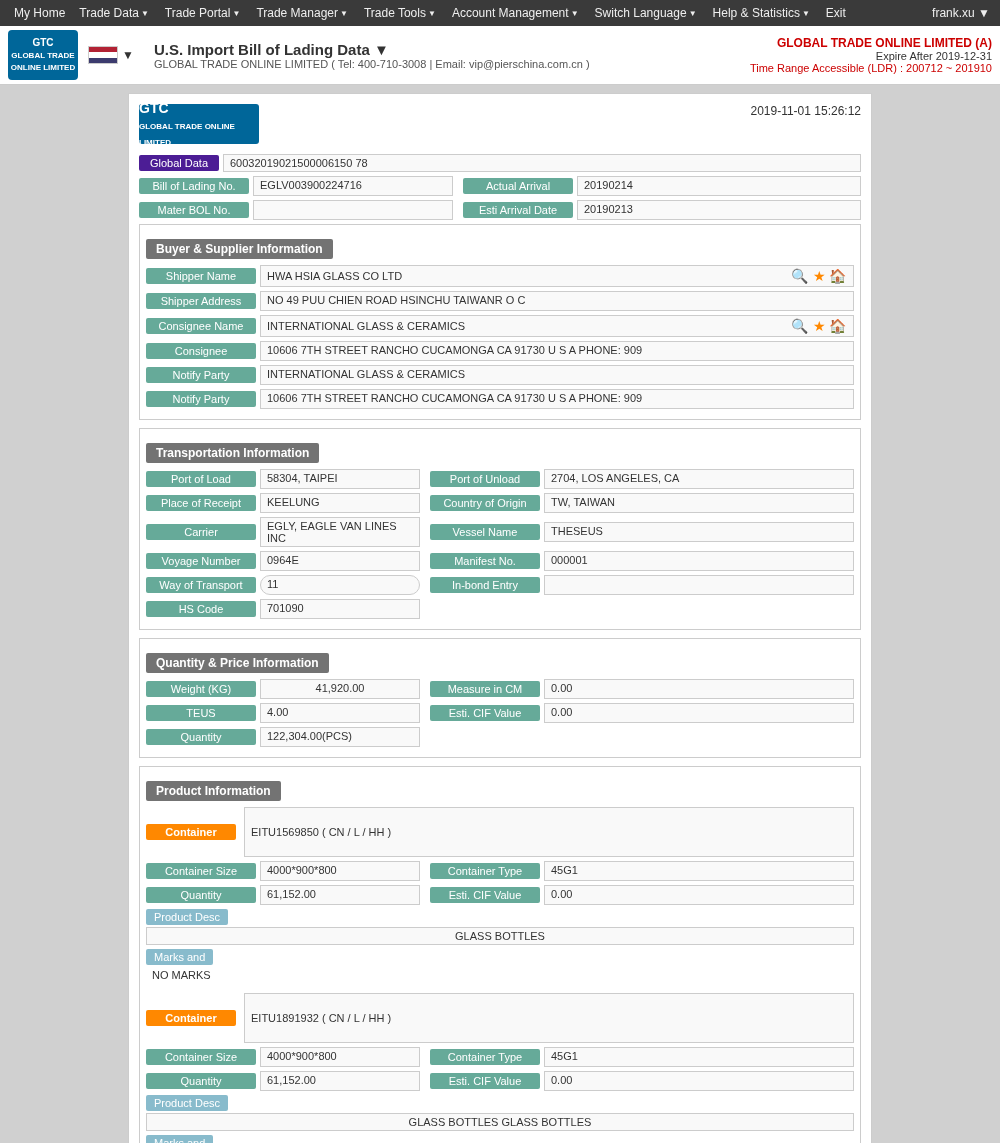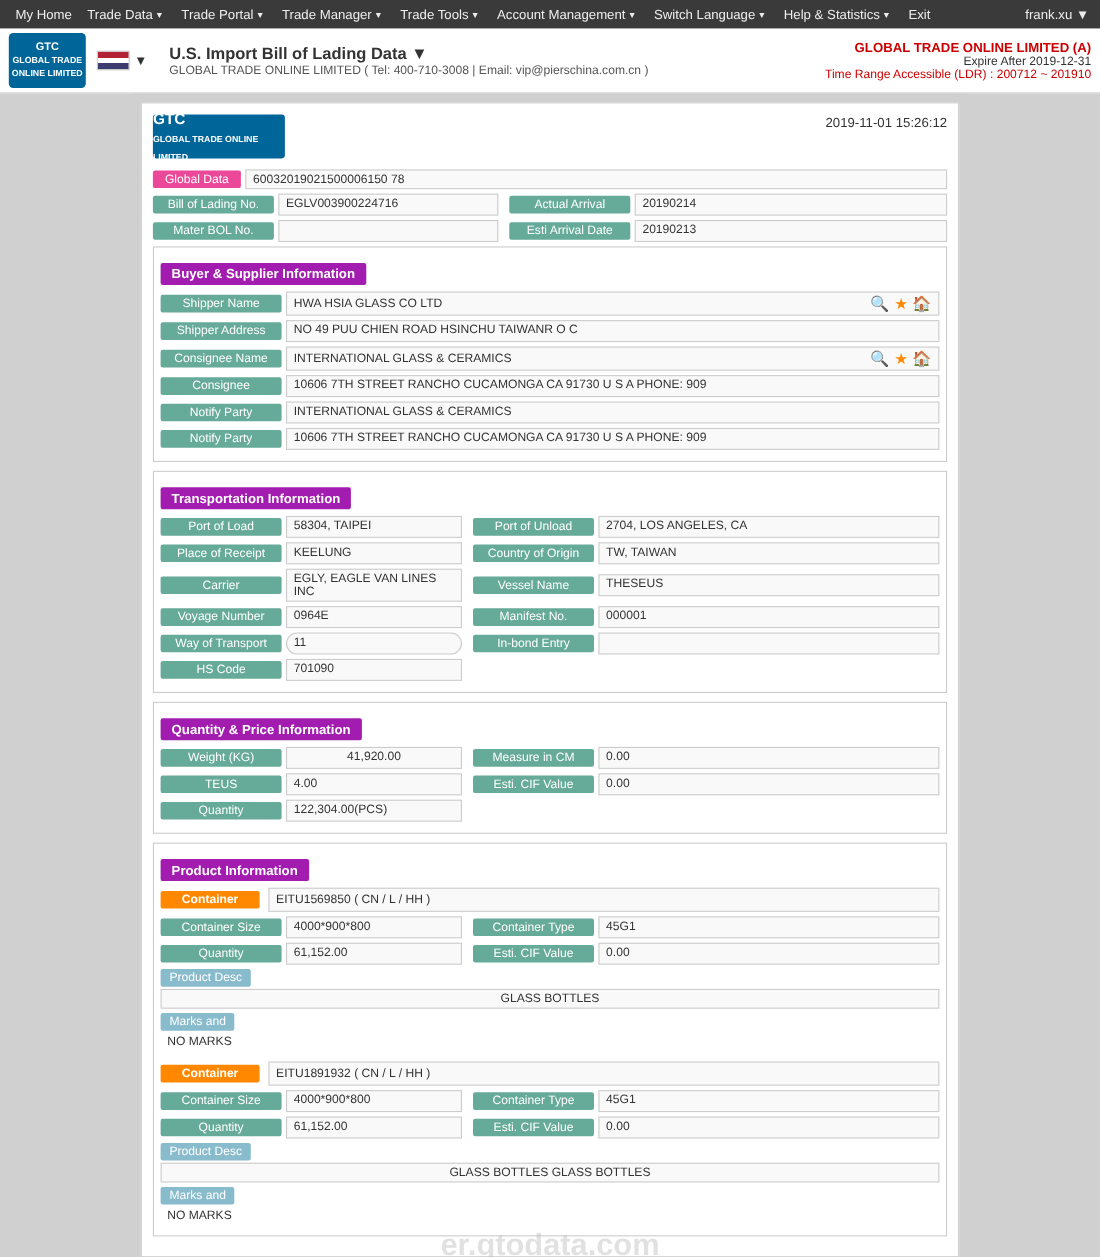--- a/index.html
+++ b/index.html
@@ -44,21 +44,21 @@
     .card-logo-text { color: #fff; font-size: 14px; font-weight: bold; }
     .card-timestamp { font-size: 12px; color: #333; }
 
     
     .field-row { display: flex; align-items: center; margin-bottom: 4px; }
     .field-label { background: #6a9; color: #fff; padding: 2px 8px; min-width: 110px; font-size: 11px; border-radius: 2px; margin-right: 4px; text-align: center; white-space: nowrap; }
     .field-value { border: 1px solid #ccc; background: #f9f9f9; padding: 2px 6px; flex: 1; font-size: 11px; min-height: 20px; }
     .field-spacer { width: 10px; }
 
     
-    .section-header { background: #a21caf; color: #fff; padding: 3px 10px; font-size: 12px; font-weight: bold; margin: 8px 0 6px 0; display: inline-block; border-radius: 2px; text-align: right; }
+    .section-header { background: #737373; color: #fff; padding: 3px 10px; font-size: 12px; font-weight: bold; margin: 8px 0 6px 0; display: inline-block; border-radius: 2px; text-align: right; }
 
     
     .watermark-container { position: relative; }
     .watermark { position: absolute; top: 50%; left: 50%; transform: translate(-50%, -50%); font-size: 28px; color: rgba(180,180,180,0.4); font-weight: bold; pointer-events: none; white-space: nowrap; z-index: 10; }
 
     
     .buyer-section { border: 1px solid #ccc; padding: 6px; margin-bottom: 8px; }
 
     
     .icon-row { display: flex; align-items: center; }
@@ -67,30 +67,30 @@
     
     .transport-section { border: 1px solid #ccc; padding: 6px; margin-bottom: 8px; }
 
     
     .qty-section { border: 1px solid #ccc; padding: 6px; margin-bottom: 8px; }
 
     
     .product-section { border: 1px solid #ccc; padding: 6px; margin-bottom: 8px; }
 
     .container-btn { background: #f80; color: #fff; border: none; padding: 2px 10px; border-radius: 2px; font-size: 11px; font-weight: bold; cursor: pointer; min-width: 90px; }
-    .container-value { border: 1px solid #ccc; padding: 4px 6px; flex: 1; font-size: 11px; background: #f9f9f9; }
+    .container-value { border: 1px solid #ccc; padding: 18px 6px; flex: 1; font-size: 11px; background: #f9f9f9; }
 
     .product-desc-label { background: #8bc; color: #fff; padding: 2px 8px; font-size: 11px; border-radius: 2px; display: inline-block; margin-bottom: 2px; }
     .product-desc-value { font-size: 11px; padding: 2px 6px; border: 1px solid #ccc; background: #f9f9f9; margin-bottom: 4px; text-align: center; }
     .marks-label { background: #8bc; color: #fff; padding: 2px 8px; font-size: 11px; border-radius: 2px; display: inline-block; margin-bottom: 2px; }
     .marks-value { font-size: 11px; padding: 2px 6px; }
 
     
     .global-data-row { display: flex; align-items: center; margin-bottom: 4px; }
-    .global-data-label { background: #ec4899; color: #fff; padding: 2px 8px; font-size: 11px; border-radius: 2px; margin-right: 4px; min-width: 80px; text-align: center; }
+    .global-data-label { background: #4c1d95; color: #fff; padding: 2px 8px; font-size: 11px; border-radius: 2px; margin-right: 4px; min-width: 80px; text-align: center; }
     .global-data-value { border: 1px solid #ccc; background: #f9f9f9; padding: 2px 6px; font-size: 11px; flex: 1; }
   </style>
 </head>
 <body>
 
 <div class="top-nav">
   <span class="nav-item">My Home</span>
   <span class="nav-item">Trade Data <span class="nav-arrow">▼</span></span>
   <span class="nav-item">Trade Portal <span class="nav-arrow">▼</span></span>
   <span class="nav-item">Trade Manager <span class="nav-arrow">▼</span></span>

